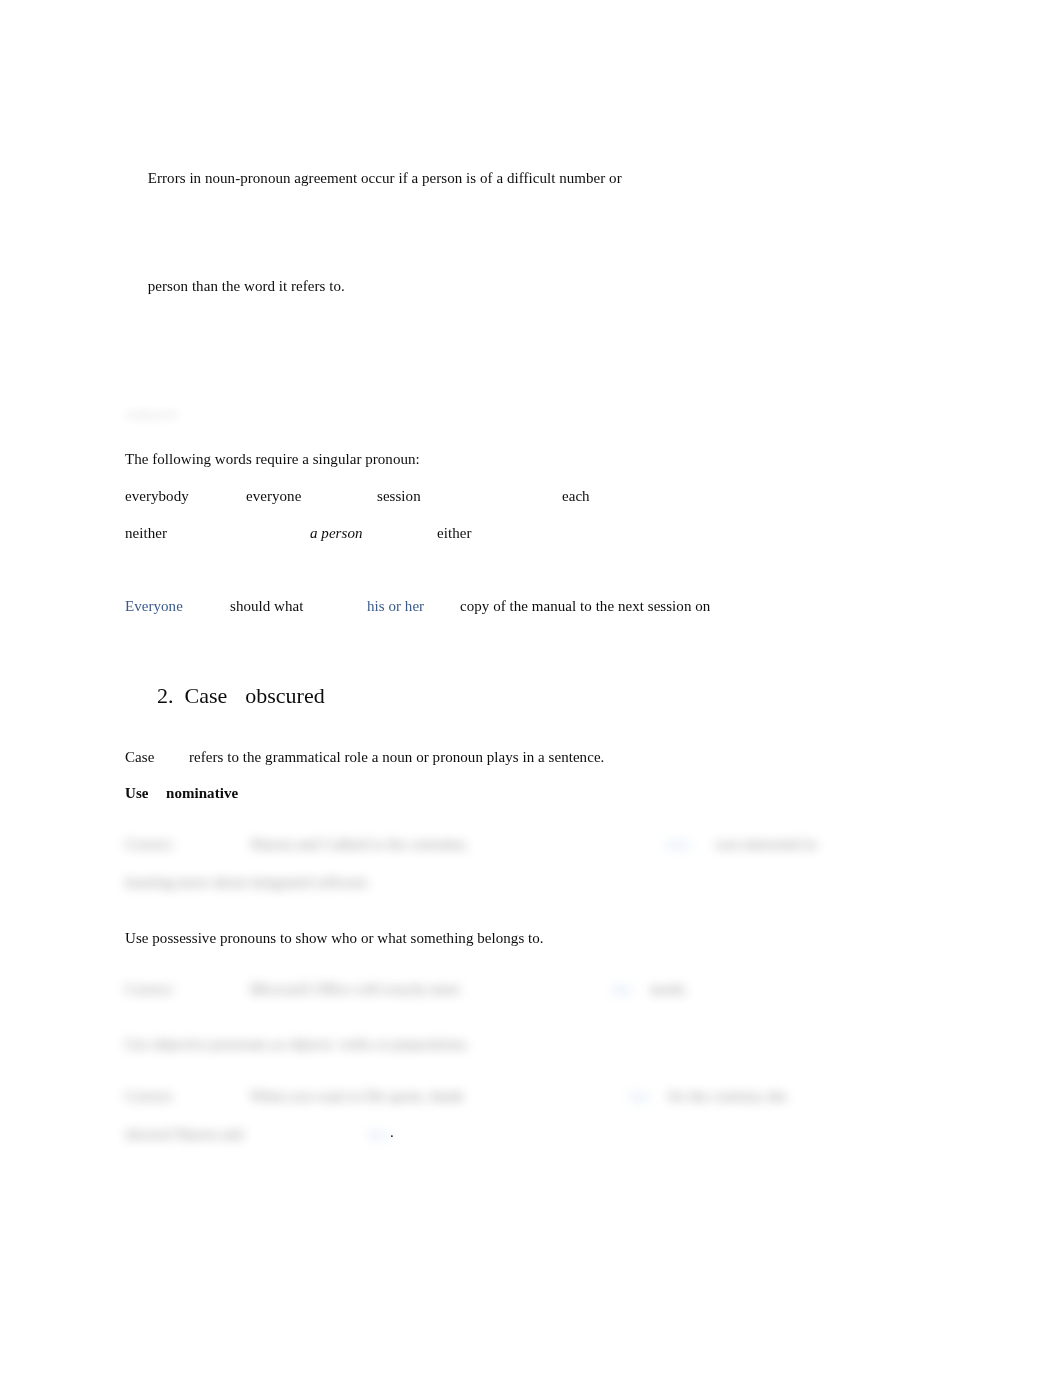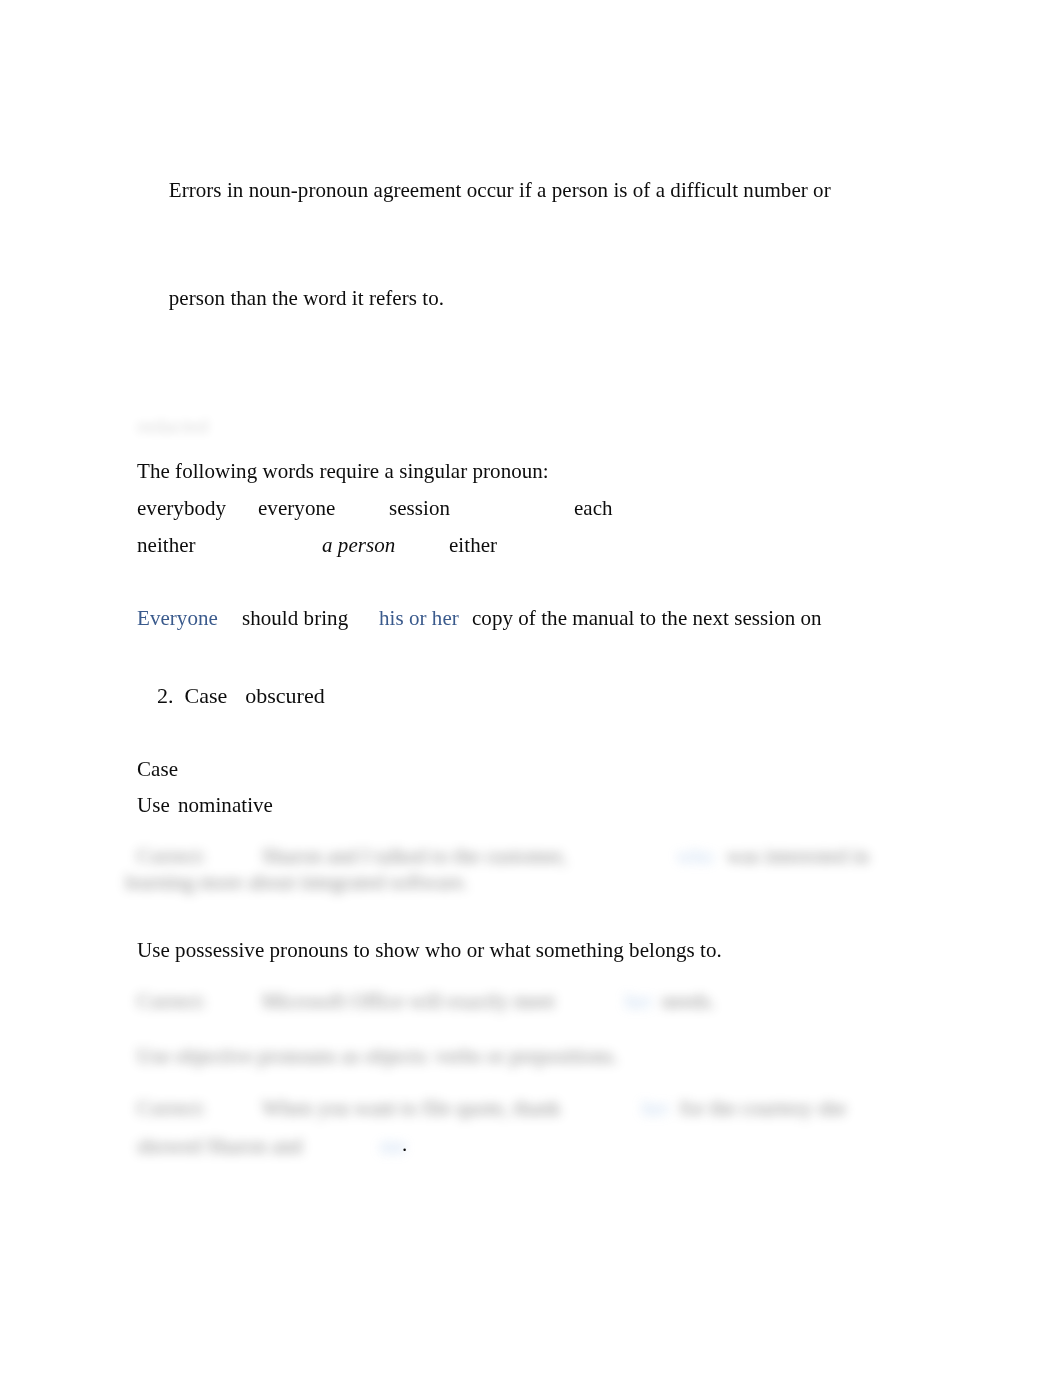--- a/index.html
+++ b/index.html
@@ -20,23 +20,23 @@
     background: #ffffff;
     overflow: hidden;
   }
   .content {
     position: absolute;
     left: 125px;
     top: 0;
     width: 800px;
   }
   .para {
-    font-size: 21px;
+    font-size: 15px;
     line-height: 36px;
-    margin: 12px;
+    margin: 0;
     white-space: pre-wrap;
     letter-spacing: 0.05px;
   }
   .blue {
     color: #3a5a8c;
   }
   
   .blurred {
     filter: blur(4.6px);
     opacity: 0.62;
@@ -89,37 +89,38 @@
 
     <div class="abs" style="top:515px; left:0; width:620px;">
       <span class="para abs" style="top:0; left:0;">neither</span>
       <span class="para abs" style="top:0; left:185px;font-style:italic;">a person</span>
       <span class="para abs" style="top:0; left:312px;">either</span>
     </div>
 
     <div class="abs" style="top:588px; left:0; width:790px;">
       <div style="position:relative; height:36px;">
         <span class="para blue abs" style="top:0; left:0;">Everyone</span>
-        <span class="para abs" style="top:0; left:105px;">should bring</span>
+        <span class="para abs" style="top:0; left:105px;">should what</span>
         <span class="para blue abs" style="top:0; left:242px;">his or her</span>
         <span class="para abs" style="top:0; left:335px;">copy of the manual to the next session on</span>
       </div>
     </div>
 
     <div class="abs" style="top:680px; left:32px;">
       <span class="heading" style="display:inline-block;">2.</span>
       <span class="heading" style="display:inline-block; margin-left:7px;">Case</span>
       <span class="heading blurred-word" style="display:inline-block; margin-left:14px;">obscured</span>
     </div>
 
     <div class="abs" style="top:739px; left:0; width:790px;">
       <div style="position:relative; height:36px;">
         <span class="para abs" style="top:0; left:0;">Case</span>
+        <span class="para abs" style="top:0; left:64px;">refers to the grammatical role a noun or pronoun plays in a sentence.</span>
       </div>
-      <div style="position:relative; height:36px;">
+      <div style="position:relative; height:36px;font-weight:bold;">
         <span class="para abs" style="top:0; left:0;">Use</span>
         <span class="para abs" style="top:0; left:41px;">nominative</span>
       </div>
     </div>
 
     <div class="abs blurred blurred-strong" style="top:826px; left:0; width:790px;">
       <div style="position:relative; height:38px;">
         <span class="para abs" style="top:0; left:0;">Correct:</span>
         <span class="para abs" style="top:0; left:125px; white-space:nowrap;">Sharon and I talked to the customer,</span>
         <span class="para blue abs" style="top:0; left:540px;">who</span>

